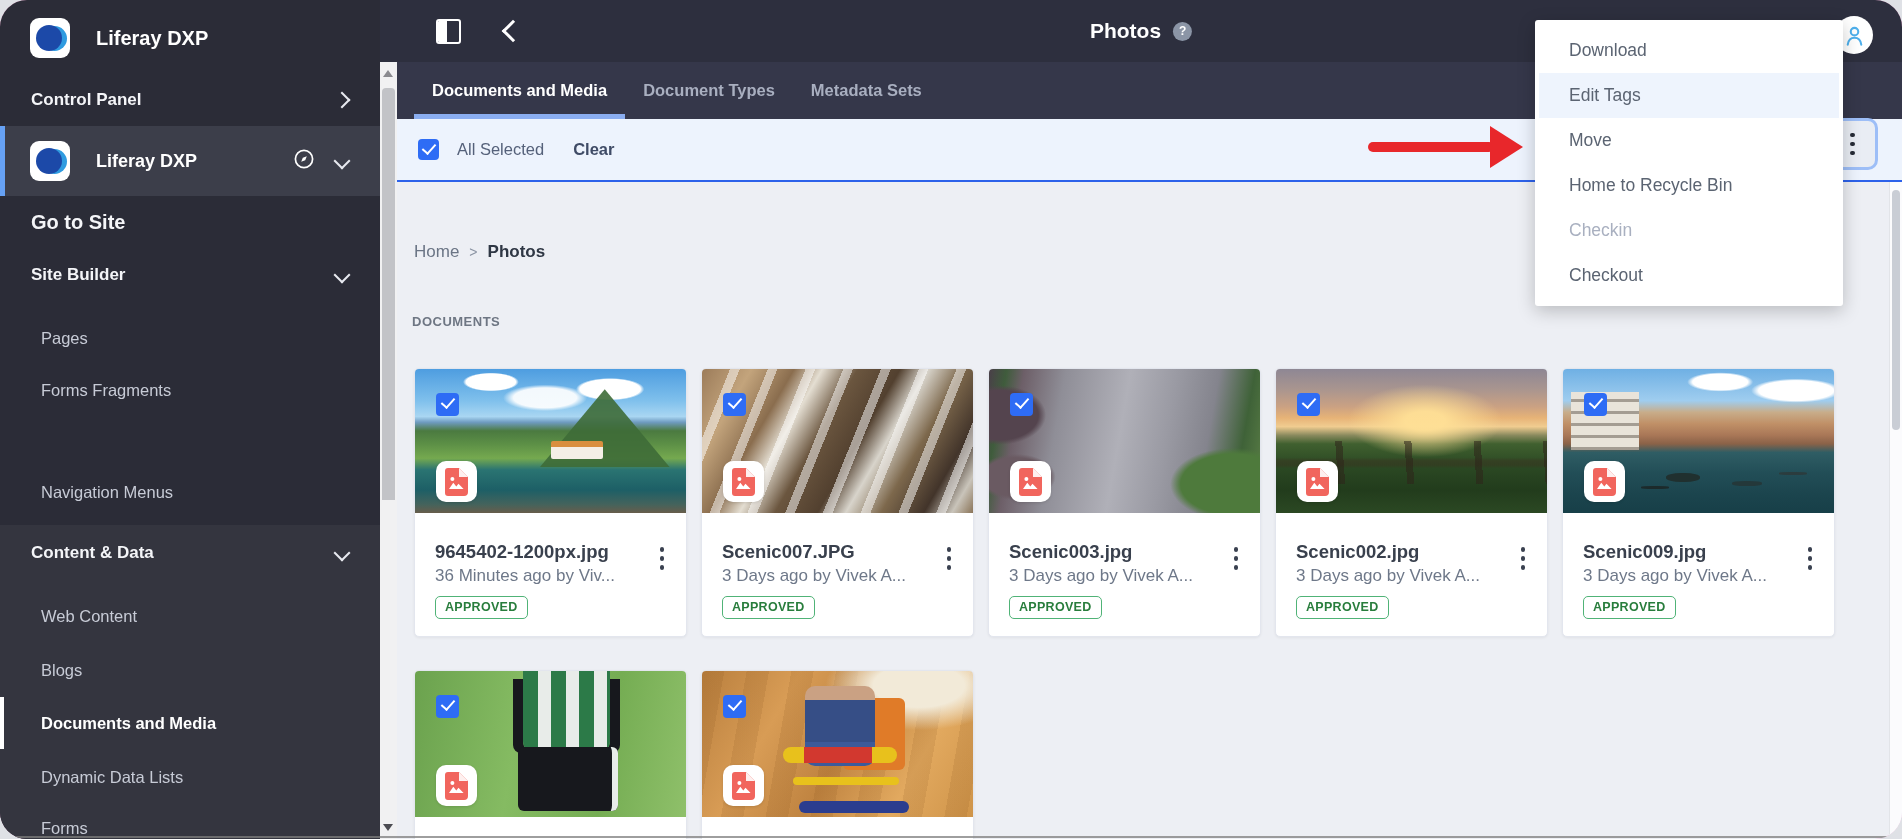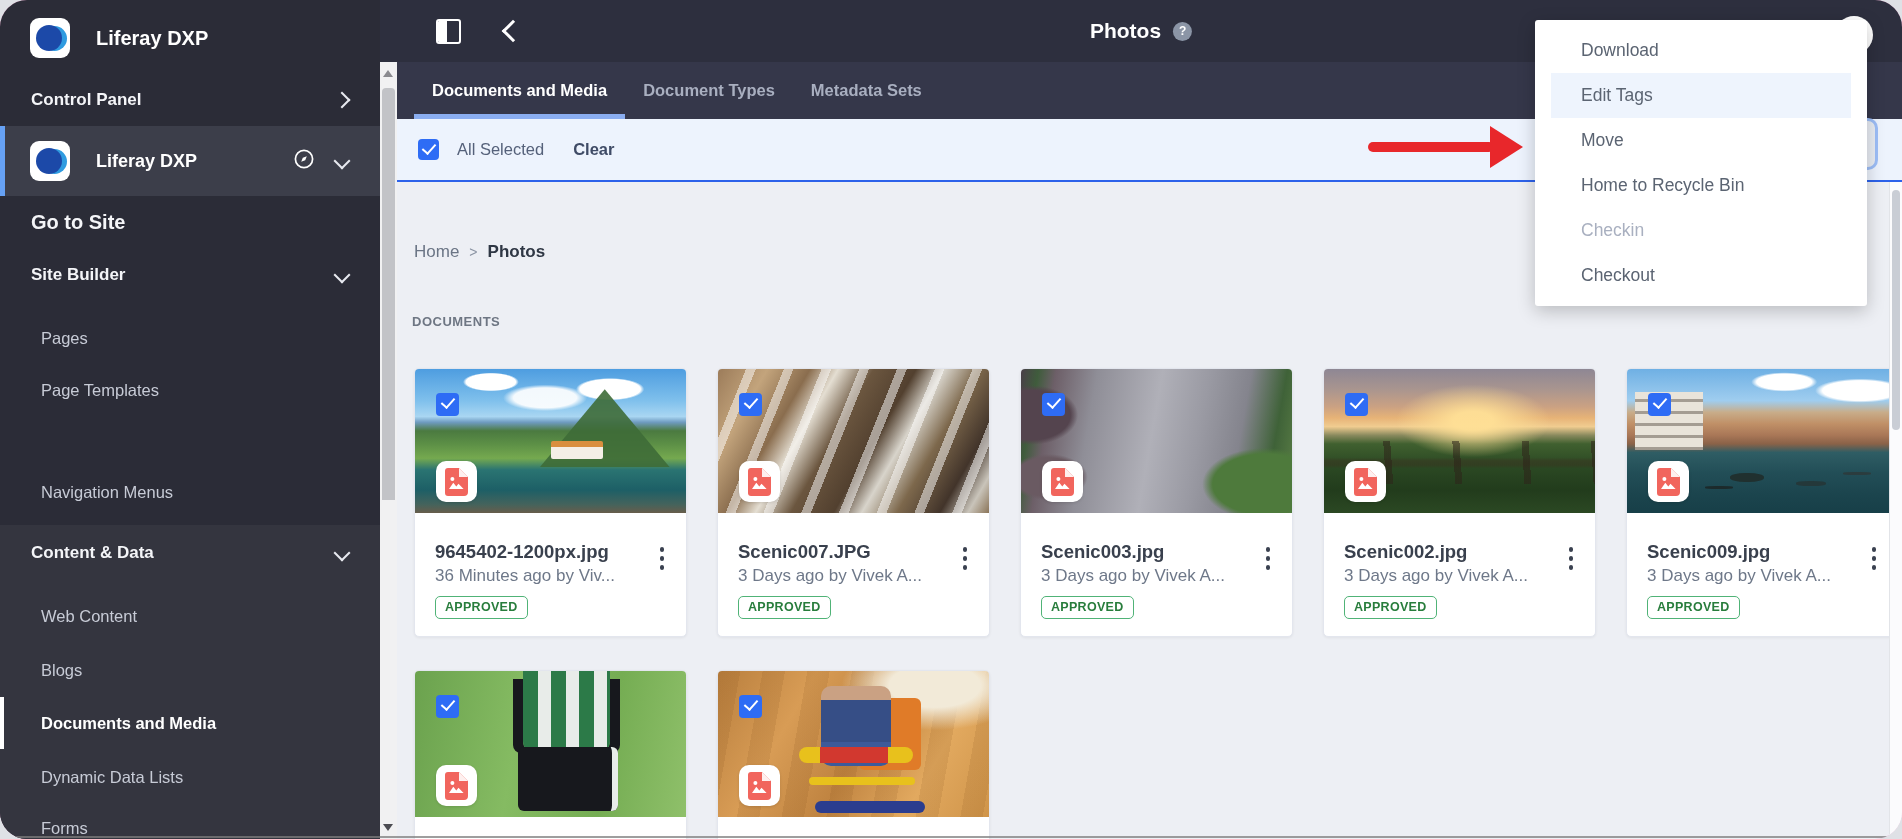--- a/index.html
+++ b/index.html
@@ -59,34 +59,34 @@
   .mclear{margin-left:29px;font-size:16.5px;font-weight:700;color:#3f4b66;cursor:pointer;}
   .kebab-btn{position:absolute;right:24px;top:-1px;width:45px;height:46px;border:3px solid #9dbef7;border-radius:10px;background:#e9edf4;display:flex;align-items:center;justify-content:center;cursor:pointer;}
   .kebab{display:flex;flex-direction:column;align-items:center;gap:4.5px;}
   .kebab i{width:4.5px;height:4.5px;border-radius:50%;background:#262b36;}
 
   
   .arrow-shaft{position:absolute;left:1368px;top:142px;width:126px;height:10px;background:#e8272b;border-radius:5px;z-index:40;}
   .arrow-head{position:absolute;left:1490px;top:126px;width:0;height:0;border-top:21px solid transparent;border-bottom:21px solid transparent;border-left:33px solid #e8272b;z-index:40;}
 
   
-  #ctxmenu{position:absolute;left:1535px;top:20px;width:300px;background:#fff;border-radius:3px;box-shadow:0 5px 18px rgba(0,0,0,.22);padding:8px 16px;z-index:50;}
+  #ctxmenu{position:absolute;left:1535px;top:20px;width:300px;background:#fff;border-radius:3px;box-shadow:0 5px 18px rgba(0,0,0,.22);padding:8px 4px;z-index:50;}
   .mi{height:45px;line-height:45px;padding-left:30px;font-size:17.5px;color:#5b6472;cursor:pointer;}
   .mi.hl{background:#eef4fd;}
   .mi.dis{color:#a9b0c0;cursor:default;}
 
   
   #content{position:absolute;left:397px;right:0;top:182px;bottom:0;background:#edeff4;}
   #breadcrumb{position:absolute;left:17px;top:60px;font-size:17px;display:flex;align-items:center;gap:10px;}
   .bc-home{color:#6b7585;cursor:pointer;}
   .bc-sep{color:#8a93a2;font-size:14px;}
   .bc-cur{color:#2f3744;font-weight:600;}
   #doclabel{position:absolute;left:15px;top:132px;font-size:13px;font-weight:700;color:#6e7683;letter-spacing:.5px;}
 
-  .cardrow{position:absolute;left:17px;display:flex;gap:30px;}
+  .cardrow{position:absolute;left:17px;display:flex;gap:14px;}
   #row1{top:186px;}
   #row2{top:488px;}
   .card{width:273px;height:269px;background:#fff;border:1px solid #e3e6ee;border-radius:5px;box-sizing:border-box;box-shadow:0 1px 3px rgba(0,0,0,.06);cursor:pointer;}
   .thumb{position:relative;height:144px;border-radius:4px 4px 0 0;overflow:hidden;}
   #row2 .thumb{height:146px;}
   .thumb .checkbox{position:absolute;left:21px;top:24px;width:23px;height:23px;border-radius:4px;background:#2e6cf5;z-index:3;}
   .fileicon{position:absolute;left:21px;bottom:11px;width:41px;height:41px;background:#fff;border-radius:10px;display:flex;align-items:center;justify-content:center;z-index:3;box-shadow:0 1px 3px rgba(0,0,0,.12);}
   .card-body{position:relative;padding:28px 20px 0;}
   .card-title{margin:0;font-size:18.5px;font-weight:700;color:#39404d;white-space:nowrap;overflow:hidden;}
   .card-meta{margin-top:3px;font-size:17px;color:#6e7889;white-space:nowrap;overflow:hidden;}
@@ -184,21 +184,21 @@
 
     <div class="sb-row" style="top:253px">
       <span class="sb-label strong">Site Builder</span>
       <span class="chev chev-d"></span>
     </div>
 
     <div class="sb-row sb-sub" style="top:316px">
       <span class="sb-label">Pages</span>
     </div>
     <div class="sb-row sb-sub" style="top:368px">
-      <span class="sb-label">Page Templates</span>
+      <span class="sb-label">Forms Fragments</span>
     </div>
     <div class="sb-row sb-sub" style="top:470px">
       <span class="sb-label">Navigation Menus</span>
     </div>
 
     <div class="sb-row" style="top:531px">
       <span class="sb-label strong">Content &amp; Data</span>
       <span class="chev chev-d"></span>
     </div>
     <div class="sb-row sb-sub" style="top:594px">

